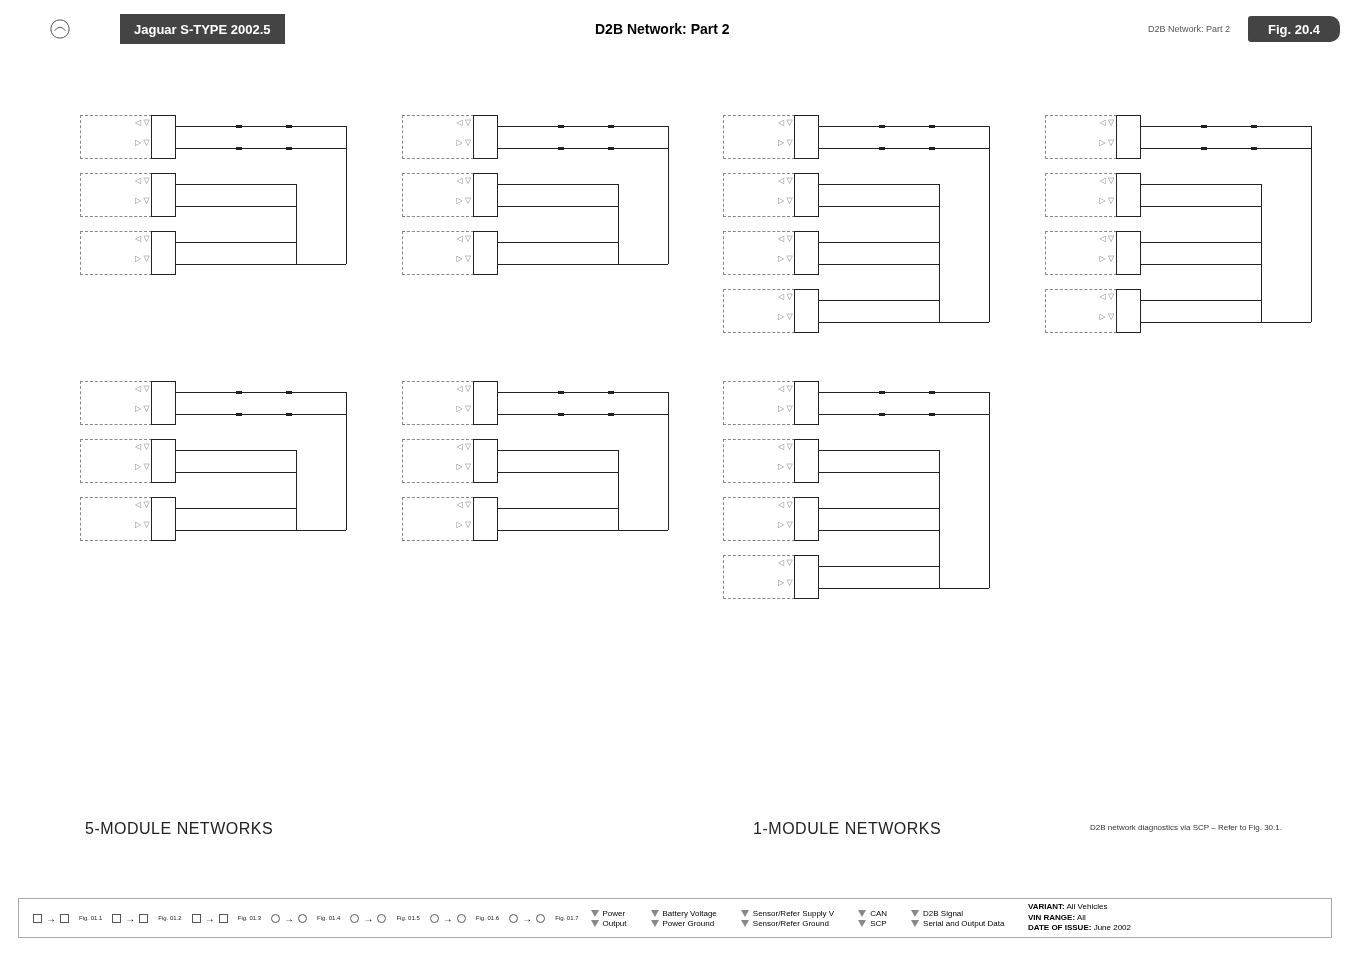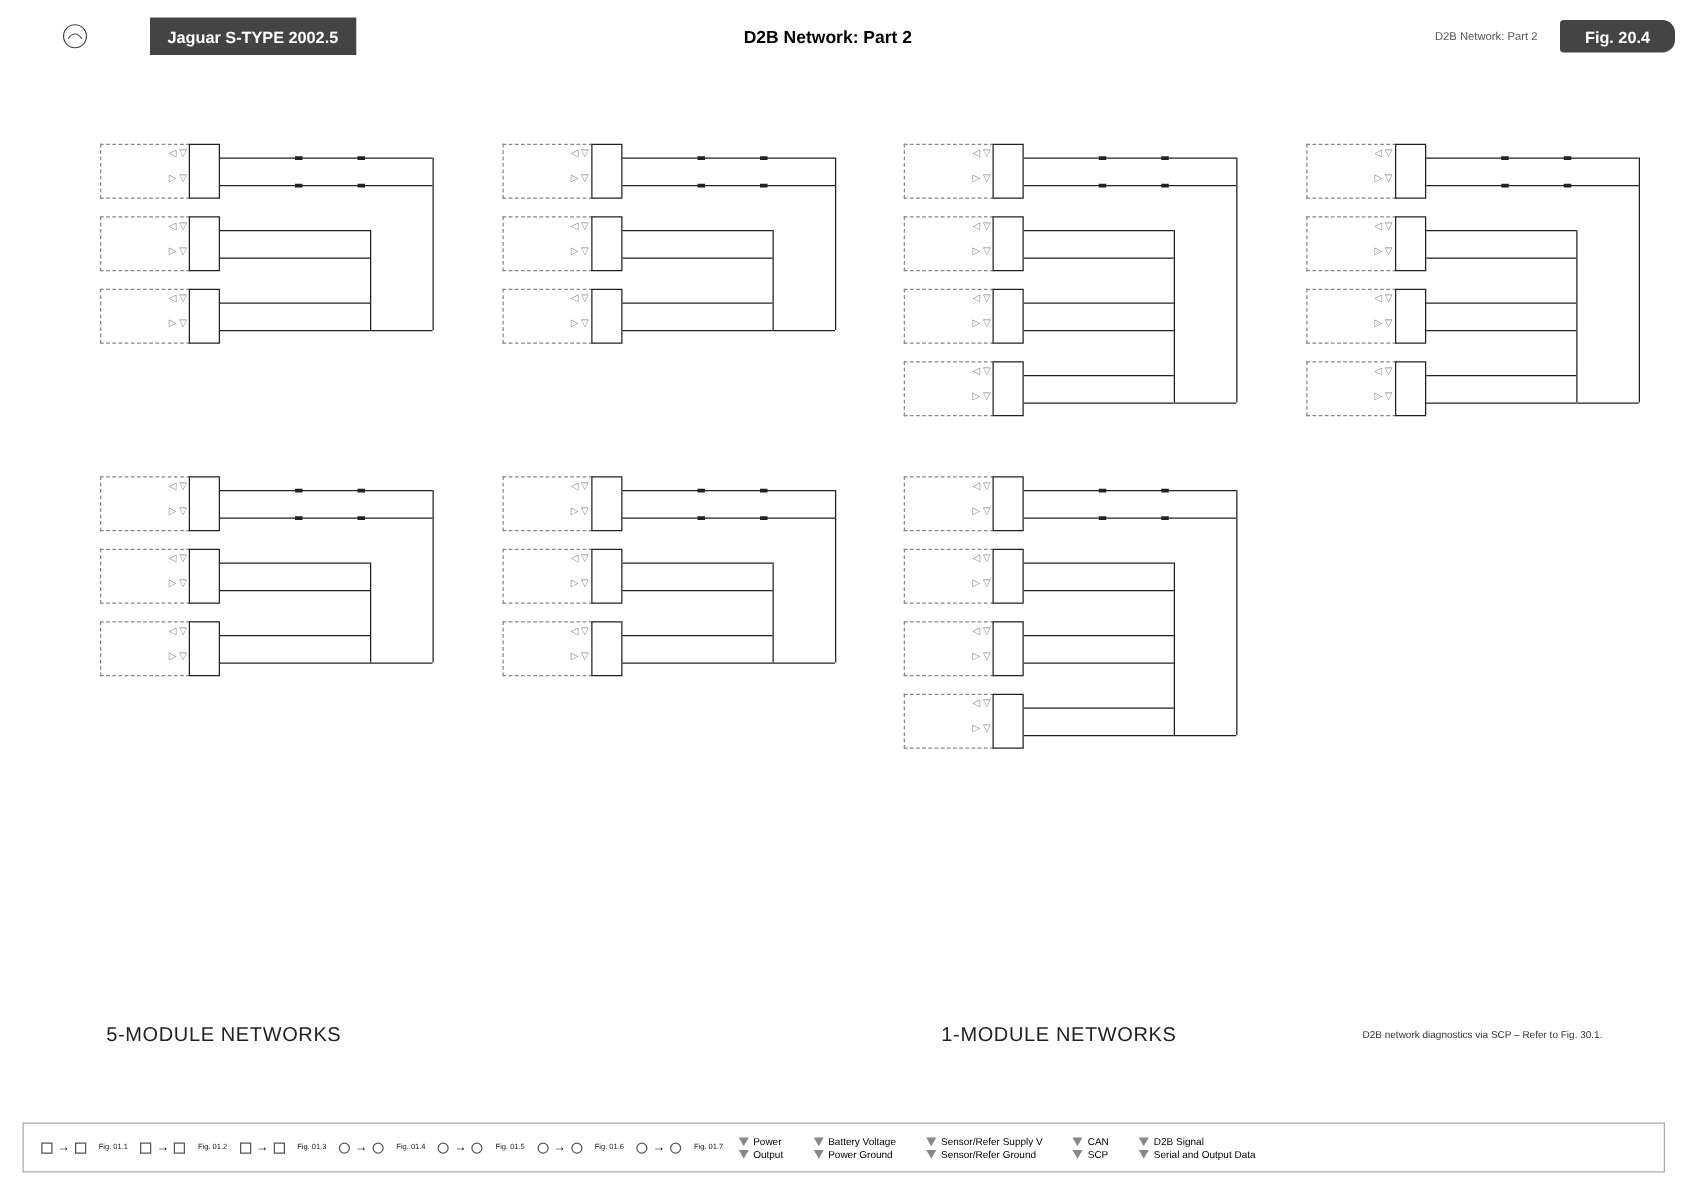--- a/index.html
+++ b/index.html
@@ -582,13 +582,18 @@
   <div class="foot-legend">
       <div class="foot-item">
         <span class="tri"></span>
         <span>D2B Signal</span>
       </div>
       <div class="foot-item">
         <span class="tri"></span>
         <span>Serial and Output Data</span>
       </div>
     </div>
+  <div class="foot-meta">
+    <div><b>VARIANT:</b> <span>All Vehicles</span></div>
+    <div><b>VIN RANGE:</b> <span>All</span></div>
+    <div><b>DATE OF ISSUE:</b> <span>June 2002</span></div>
+  </div>
 </div>
 
 </body></html>

